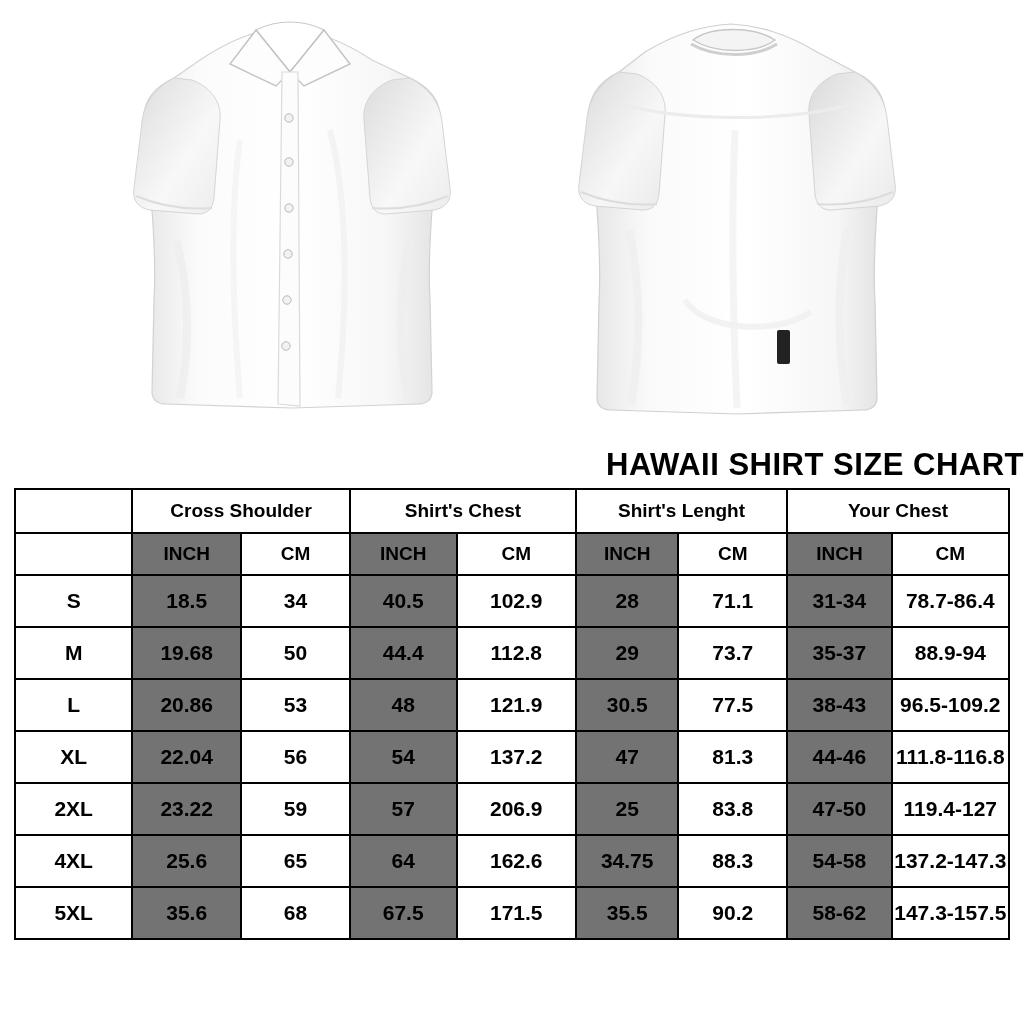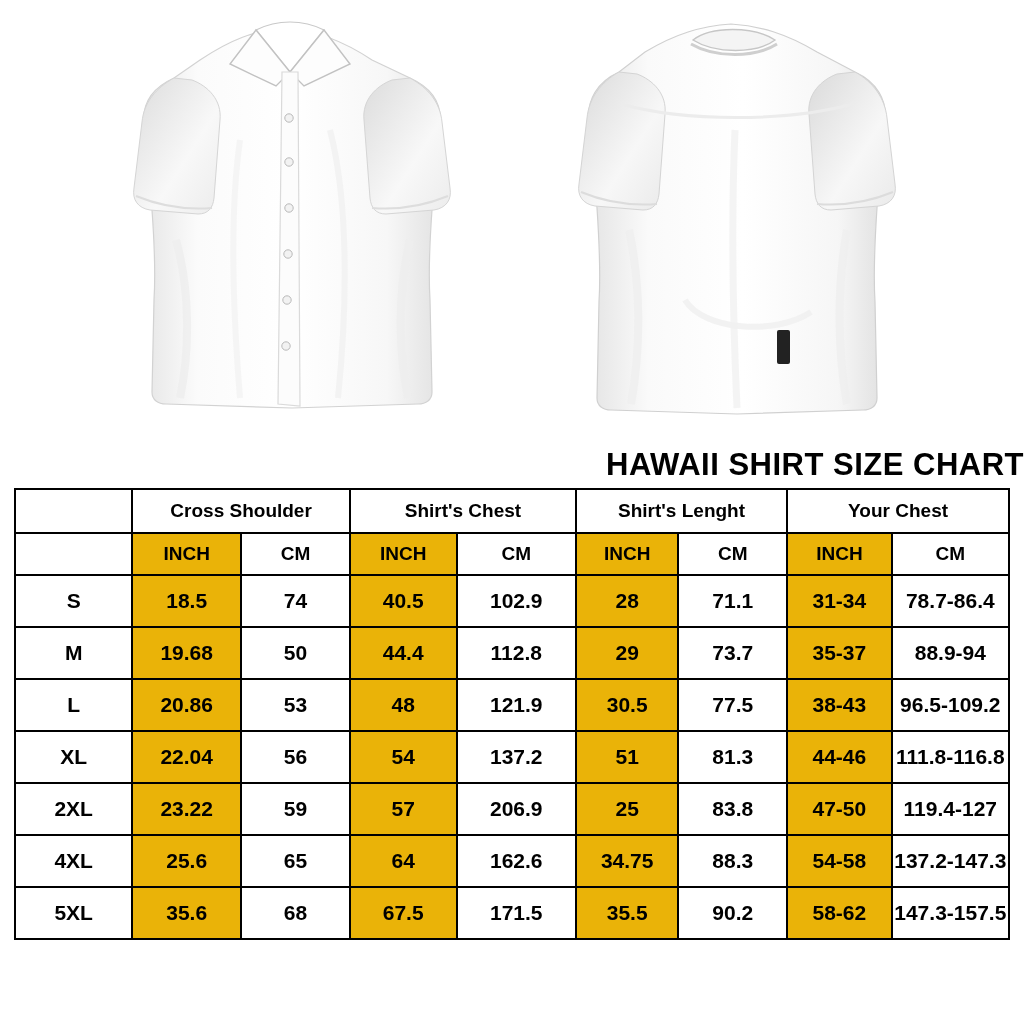--- a/index.html
+++ b/index.html
@@ -87,21 +87,21 @@
   col.c-cm2    { width: 112px; }
   col.c-inch3  { width: 96px; }
   col.c-cm3    { width: 102px; }
   col.c-inch4  { width: 98px; }
   col.c-cm4    { width: 110px; }
 
   .row-group  td { height: 42px; font-size: 19px; }
   .row-units  td { height: 40px; font-size: 19px; }
   .row-data   td { height: 50px; font-size: 21px; }
 
-  .hl { background: #eab308; }
+  .hl { background: #737373; }
 
   .size-cell { font-size: 23px; }
 
   .small-cm { font-size: 17px; }
   .smaller-cm { font-size: 15.5px; }
 
   .blank { border-top: none; border-left: none; }
 </style>
 </head>
 <body>
@@ -243,21 +243,21 @@
           <td>CM</td>
           <td class="hl">INCH</td>
           <td>CM</td>
           <td class="hl">INCH</td>
           <td>CM</td>
         </tr>
 
         <tr class="row-data">
           <td class="size-cell">S</td>
           <td class="hl">18.5</td>
-          <td>74</td>
+          <td>34</td>
           <td class="hl">40.5</td>
           <td>102.9</td>
           <td class="hl">28</td>
           <td>71.1</td>
           <td class="hl">31-34</td>
           <td class="small-cm">78.7-86.4</td>
         </tr>
 
         <tr class="row-data">
           <td class="size-cell">M</td>
@@ -282,21 +282,21 @@
           <td class="hl">38-43</td>
           <td class="small-cm">96.5-109.2</td>
         </tr>
 
         <tr class="row-data">
           <td class="size-cell">XL</td>
           <td class="hl">22.04</td>
           <td>56</td>
           <td class="hl">54</td>
           <td>137.2</td>
-          <td class="hl">51</td>
+          <td class="hl">47</td>
           <td>81.3</td>
           <td class="hl">44-46</td>
           <td class="smaller-cm">111.8-116.8</td>
         </tr>
 
         <tr class="row-data">
           <td class="size-cell">2XL</td>
           <td class="hl">23.22</td>
           <td>59</td>
           <td class="hl">57</td>

